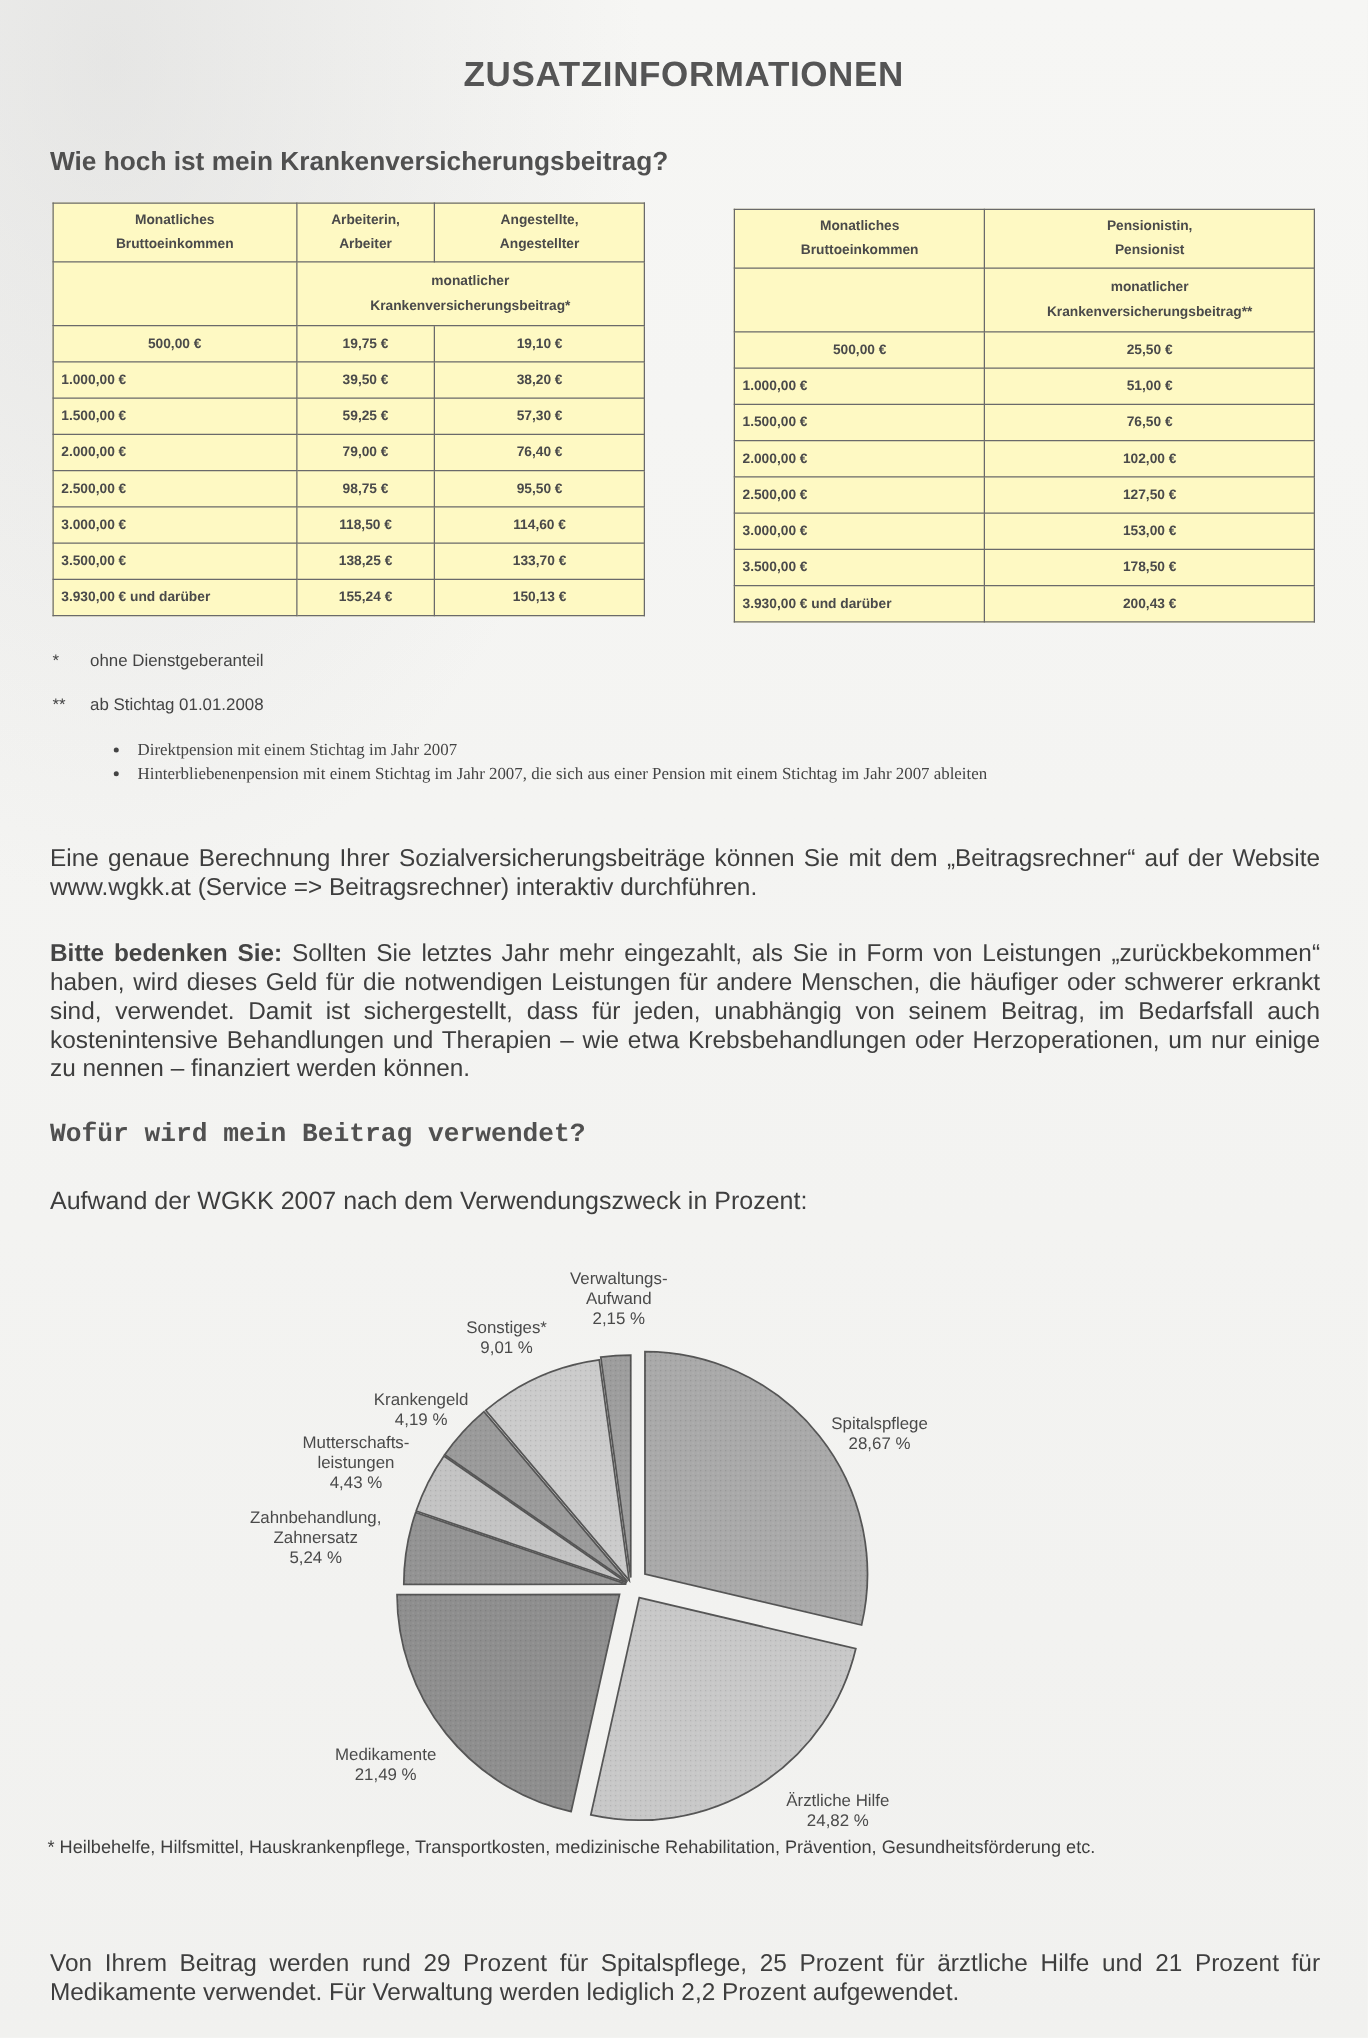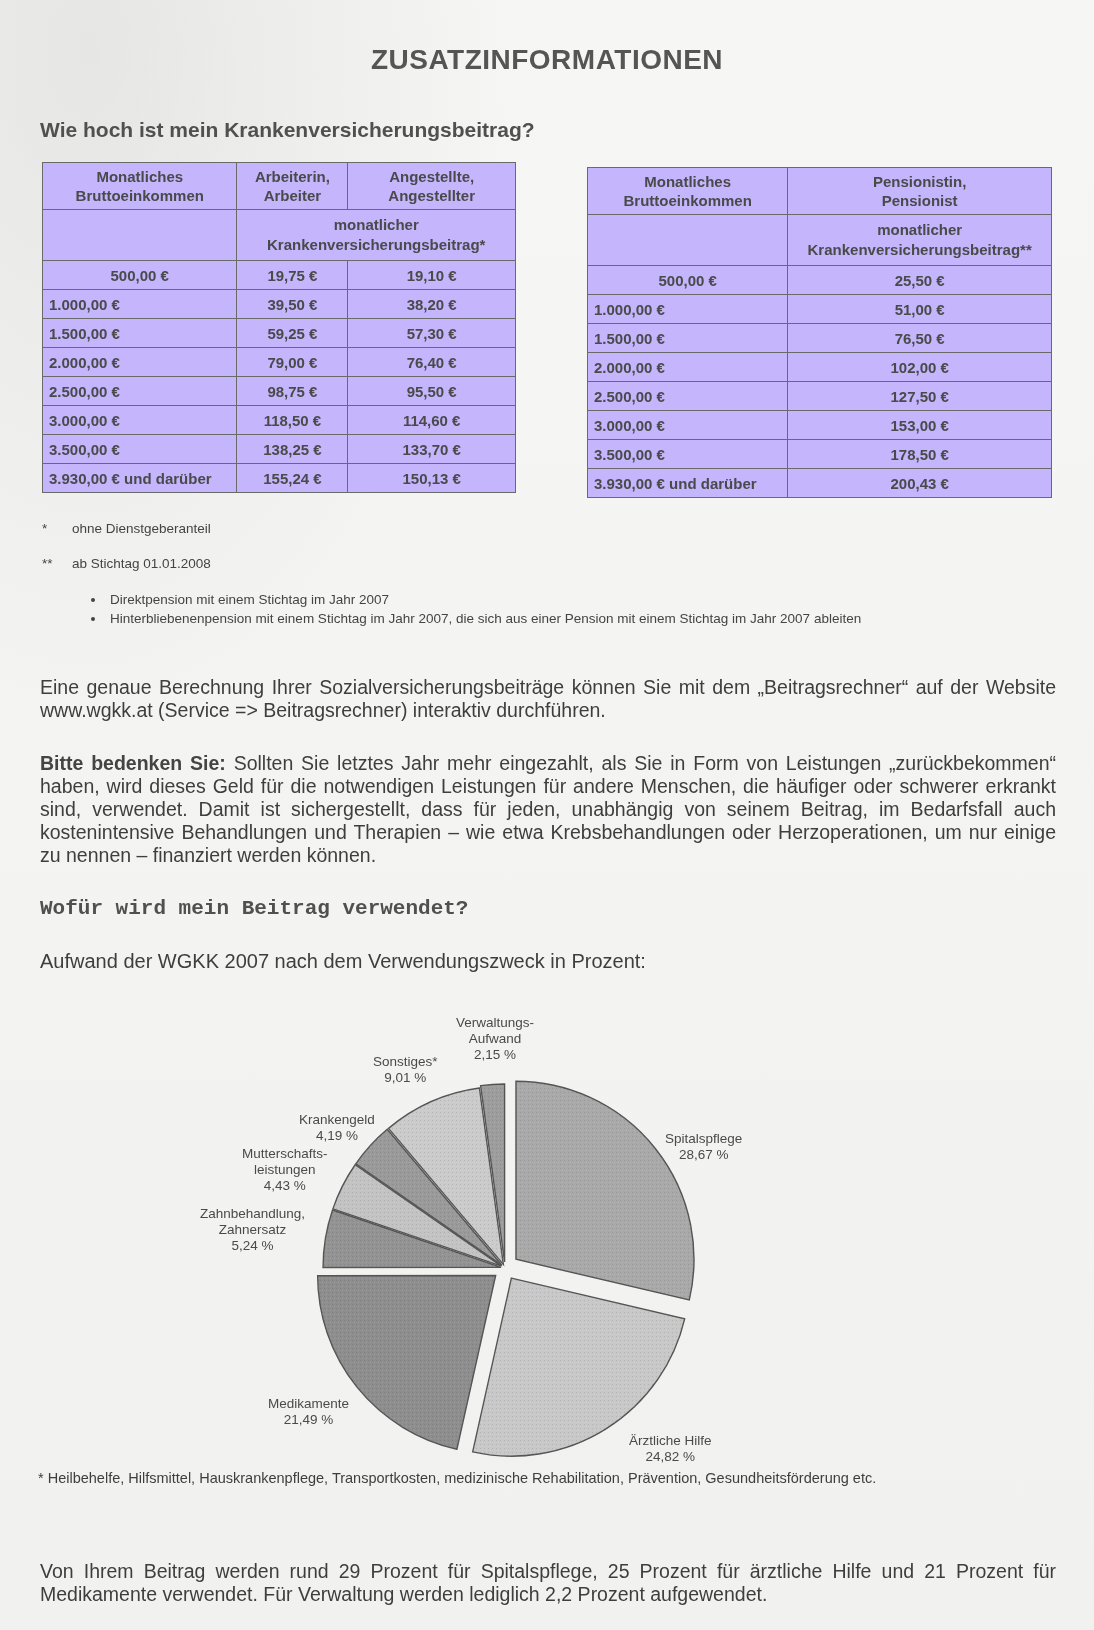--- a/index.html
+++ b/index.html
@@ -16,38 +16,38 @@
       linear-gradient(180deg, #f6f6f4 0%, #f1f1ef 100%);
   }
   .title {
     position: absolute; left: 0; width: 1094px; top: 44px; text-align: center;
     font-size: 28px; font-weight: bold; color: #555; letter-spacing: 0.5px;
   }
   .h2 {
     position: absolute; left: 40px; font-size: 21px; font-weight: bold; color: #505050;
   }
   table.kv {
-    position: absolute; border-collapse: collapse; background: #c4b5fd;
-    font-size: 15px; font-weight: bold; color: #4a4a4a;
+    position: absolute; border-collapse: collapse; background: #fef9c3;
+    font-size: 11px; font-weight: bold; color: #4a4a4a;
   }
   table.kv td { border: 1.5px solid #6a6a6a; padding: 0 6px; height: 28px; }
   table.kv td.c { text-align: center; }
   table.kv td.l { text-align: left; }
   table.kv tr.hdr td { height: 46px; text-align: center; line-height: 19px; }
   table.kv tr.sub td { height: 50px; text-align: center; line-height: 20px; }
   .note {
     position: absolute; font-size: 13.5px; color: #444;
   }
   .note .mark { position: absolute; left: 0; }
   .note .txt { position: absolute; left: 30px; white-space: nowrap; }
   .pension-list {
     position: absolute; left: 68px; top: 568px; font-size: 13.5px; color: #444; line-height: 19px;
   }
   .pension-list ul { margin: 0; padding: 0 0 0 38px; list-style: disc; }
-  .pension-list li { padding-left: 4px; }
+  .pension-list li { padding-left: 4px; font-family: Liberation Serif, serif; }
   .para {
     position: absolute; left: 40px; width: 1016px; font-size: 19.5px; color: #3e3e3e;
     line-height: 23px; text-align: justify;
   }
   .para b { color: #444; }
   .chart-label {
     position: absolute; text-align: center; font-size: 13.5px; color: #4a4a4a; line-height: 16px;
     white-space: nowrap;
   }
   .footnote {

